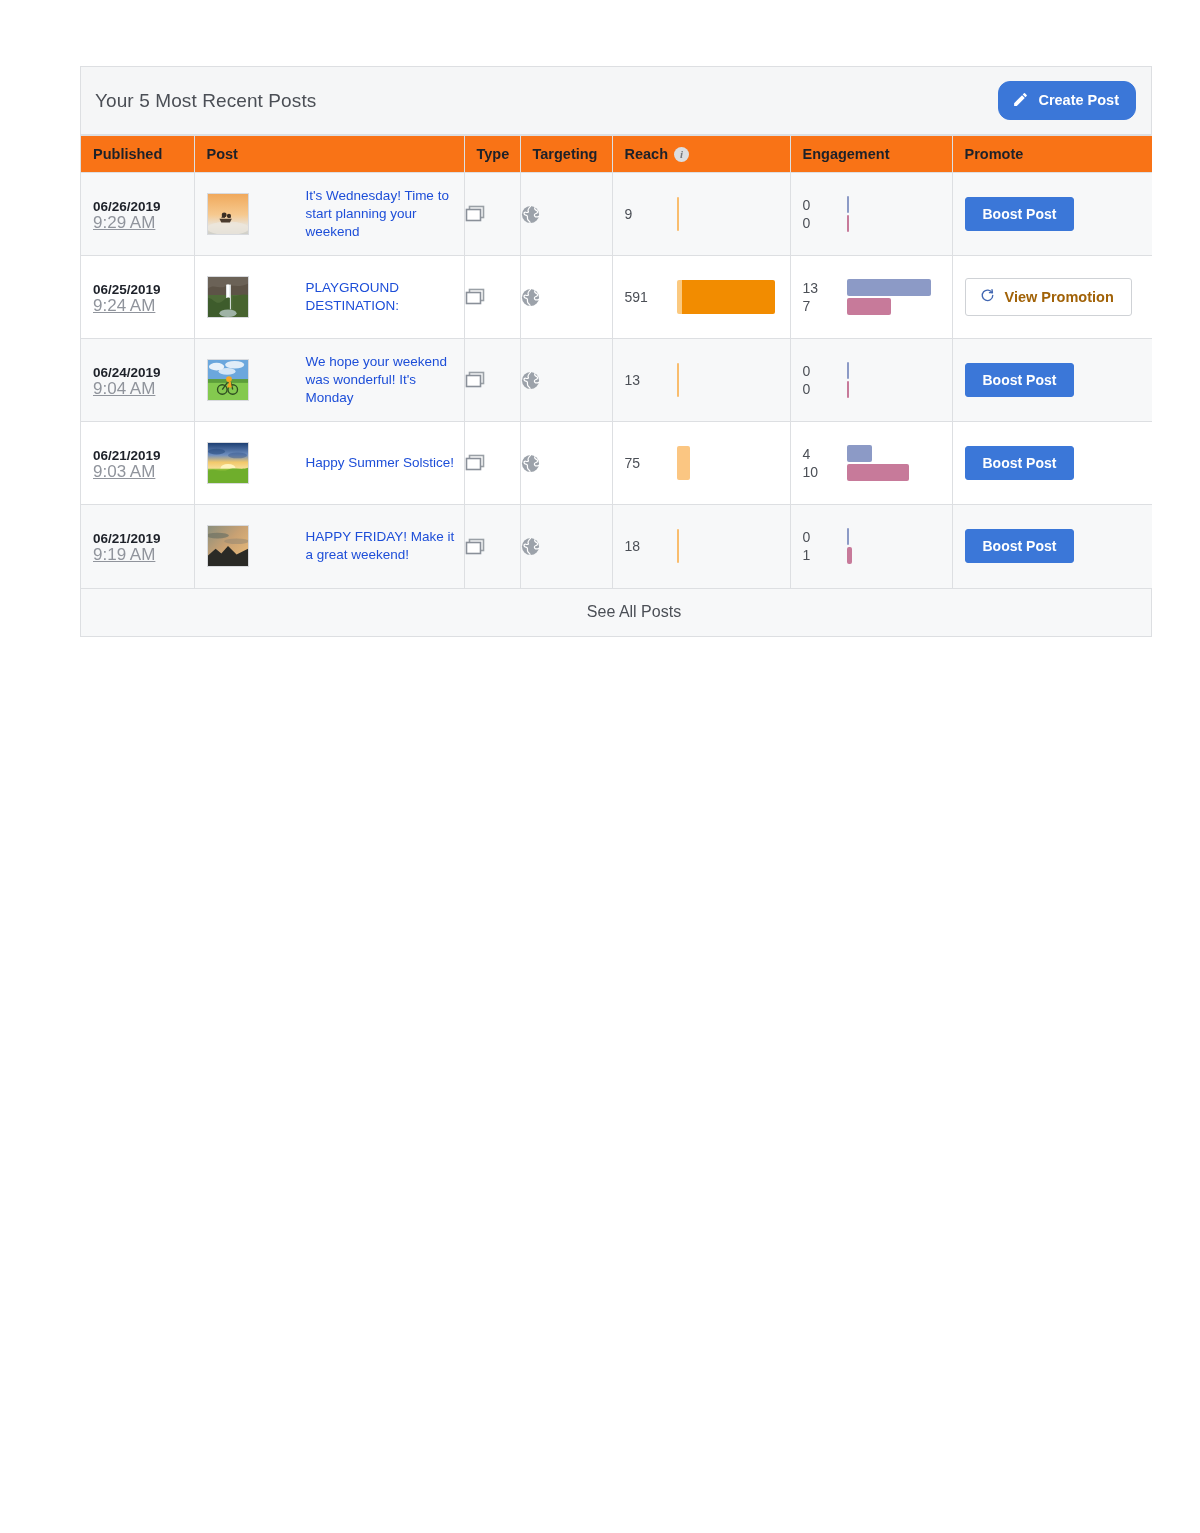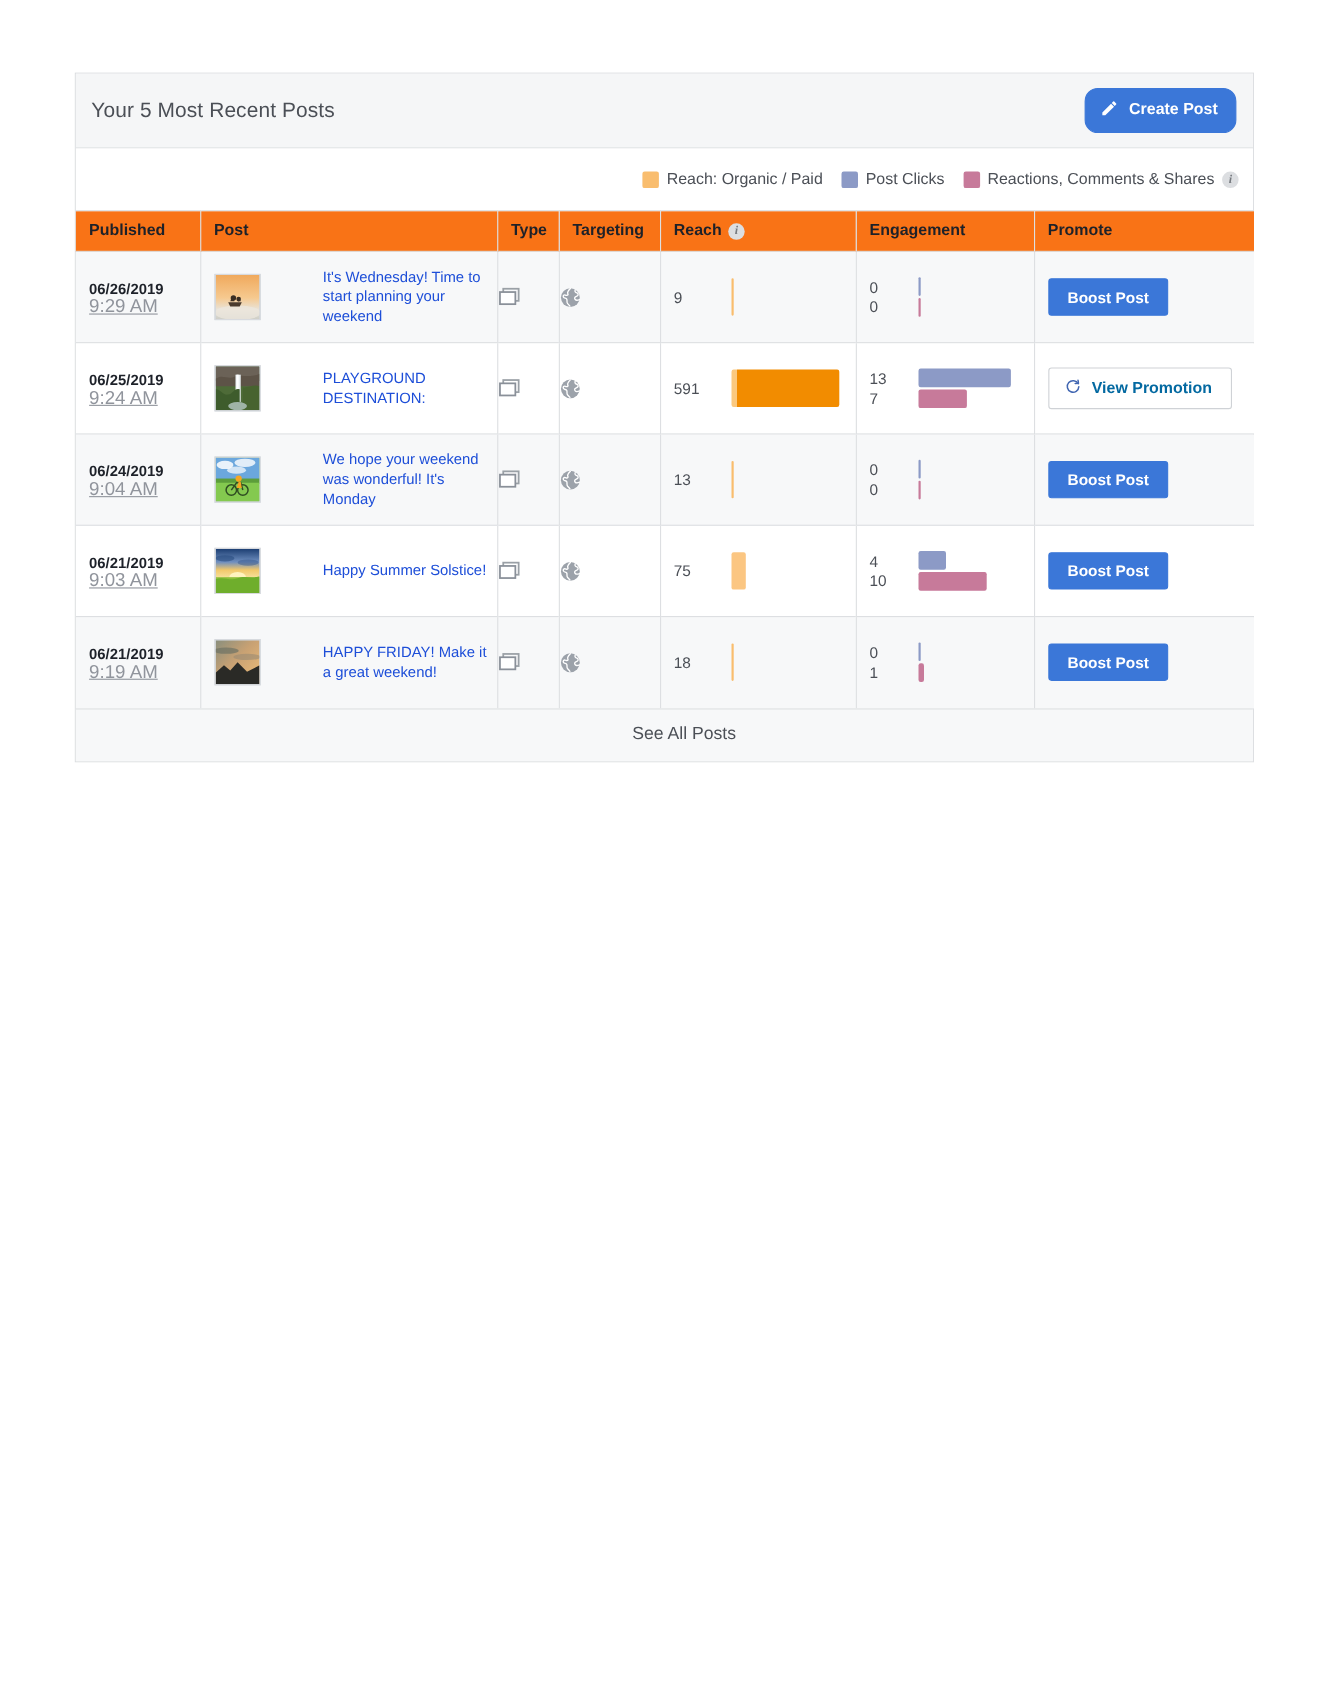--- a/index.html
+++ b/index.html
@@ -17,21 +17,21 @@
   .page {
     position: relative;
     width: 1200px;
     height: 1533px;
     background: #ffffff;
   }
 
   
   .card {
     position: absolute;
-    left: 68px;
+    left: 80px;
     top: 66px;
     width: 1072px;
     border: 1px solid #dddfe2;
     background: #ffffff;
   }
 
   
   .card-header {
     height: 68px;
     background: #f5f6f7;
@@ -253,21 +253,21 @@
     line-height: 1;
     white-space: nowrap;
   }
   .btn-view {
     display: inline-flex;
     align-items: center;
     gap: 10px;
     background: #ffffff;
     border: 1px solid #cfd2d6;
     border-radius: 3px;
-    color: #0369a1;
+    color: #a16207;
     font-size: 14.5px;
     font-weight: bold;
     padding: 9px 17px 9px 14px;
     cursor: pointer;
     line-height: 1;
     white-space: nowrap;
   }
 
   
   .card-footer {
@@ -296,35 +296,20 @@
       <button class="btn-create">
         <span class="pencil-ico">
           <svg width="17" height="17" viewBox="0 0 24 24" aria-hidden="true">
             <path d="M3 17.2V21h3.8L18 9.8 14.2 6 3 17.2zM20.7 7.1a1 1 0 0 0 0-1.4l-2.4-2.4a1 1 0 0 0-1.4 0l-1.8 1.8L18.9 8.9l1.8-1.8z" fill="#ffffff"></path>
           </svg>
         </span>
         <span>Create Post</span>
       </button>
     </div>
 
-    <div class="legend-bar">
-      <span class="legend-item">
-        <span class="legend-swatch" style="background:#f9bd6e"></span>
-        <span class="legend-label">Reach: Organic / Paid</span>
-      </span>
-      <span class="legend-item">
-        <span class="legend-swatch" style="background:#8c9ac6"></span>
-        <span class="legend-label">Post Clicks</span>
-      </span>
-      <span class="legend-item">
-        <span class="legend-swatch" style="background:#c77a9a"></span>
-        <span class="legend-label">Reactions, Comments &amp; Shares</span>
-        <span class="info-ico">i</span>
-      </span>
-    </div>
 
     <table class="posts">
       <colgroup>
         <col class="c-pub">
           <col class="c-post">
           <col class="c-type">
           <col class="c-target">
         <col class="c-reach">
           <col class="c-eng">
           <col class="c-promo">

